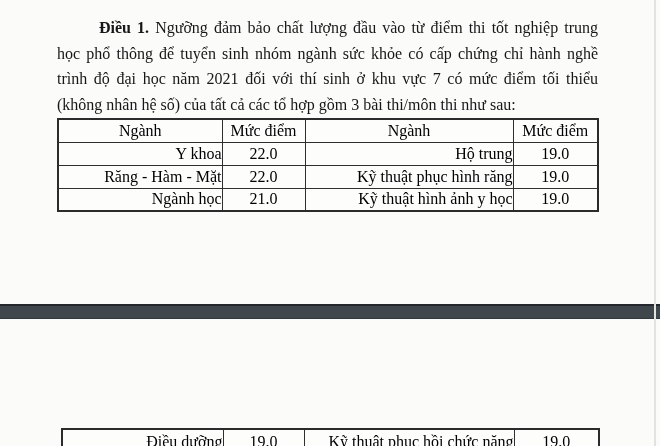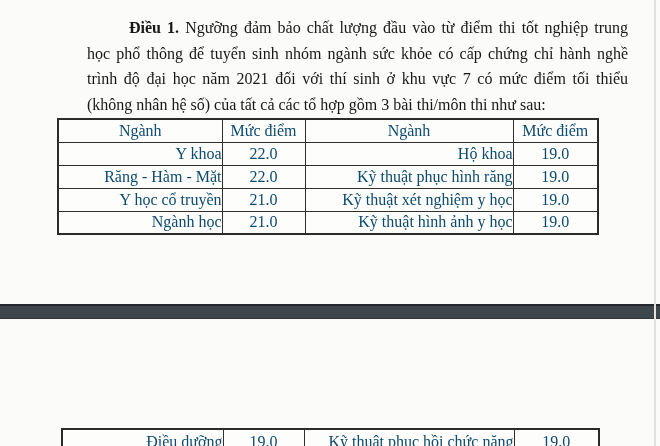--- a/index.html
+++ b/index.html
@@ -9,37 +9,36 @@
     background: #fbfbf9;
     font-family: "Liberation Serif", "DejaVu Serif", serif;
     color: #171717;
     overflow: hidden;
   }
   .intro {
     position: absolute;
     left: 57px; top: 15px; width: 541px;
     font-size: 16px;
     line-height: 25.5px;
-    margin-left: 30px;
   }
   .intro-line {
     text-align: justify;
     text-align-last: justify;
     white-space: normal;
   }
   .intro-line.first { padding-left: 42px; }
   .intro-line.last { text-align-last: left; }
   .bold { font-weight: bold; }
 
   table.doc-table {
     position: absolute;
     border-collapse: collapse;
     table-layout: fixed;
     font-size: 16px;
-    color: #0c4a6e;
+    color: #000000;
     background: #fdfdfc;
   }
   table.doc-table td, table.doc-table th {
     border: 1px solid #2f2f2f;
     padding: 0;
     font-weight: normal;
     overflow: hidden;
     vertical-align: middle;
   }
   table.doc-table { border: 2px solid #2b2b2b; }
@@ -90,33 +89,27 @@
   <tbody>
       <tr class="head-row">
     <th class="head-cell">Ngành</th>
     <th class="head-cell">Mức điểm</th>
     <th class="head-cell">Ngành</th>
     <th class="head-cell">Mức điểm</th>
   </tr>
   <tr class="data-row">
     <td class="name-cell">Y khoa</td>
     <td class="score-cell">22.0</td>
-    <td class="name-cell">Hộ khoa</td>
+    <td class="name-cell">Hộ trung</td>
     <td class="score-cell">19.0</td>
   </tr>
   <tr class="data-row">
     <td class="name-cell">Răng - Hàm - Mặt</td>
     <td class="score-cell">22.0</td>
     <td class="name-cell">Kỹ thuật phục hình răng</td>
-    <td class="score-cell">19.0</td>
-  </tr>
-  <tr class="data-row">
-    <td class="name-cell">Y học cổ truyền</td>
-    <td class="score-cell">21.0</td>
-    <td class="name-cell">Kỹ thuật xét nghiệm y học</td>
     <td class="score-cell">19.0</td>
   </tr>
   <tr class="data-row">
     <td class="name-cell">Ngành học</td>
     <td class="score-cell">21.0</td>
     <td class="name-cell">Kỹ thuật hình ảnh y học</td>
     <td class="score-cell">19.0</td>
   </tr>
 </tbody>
   </table>

